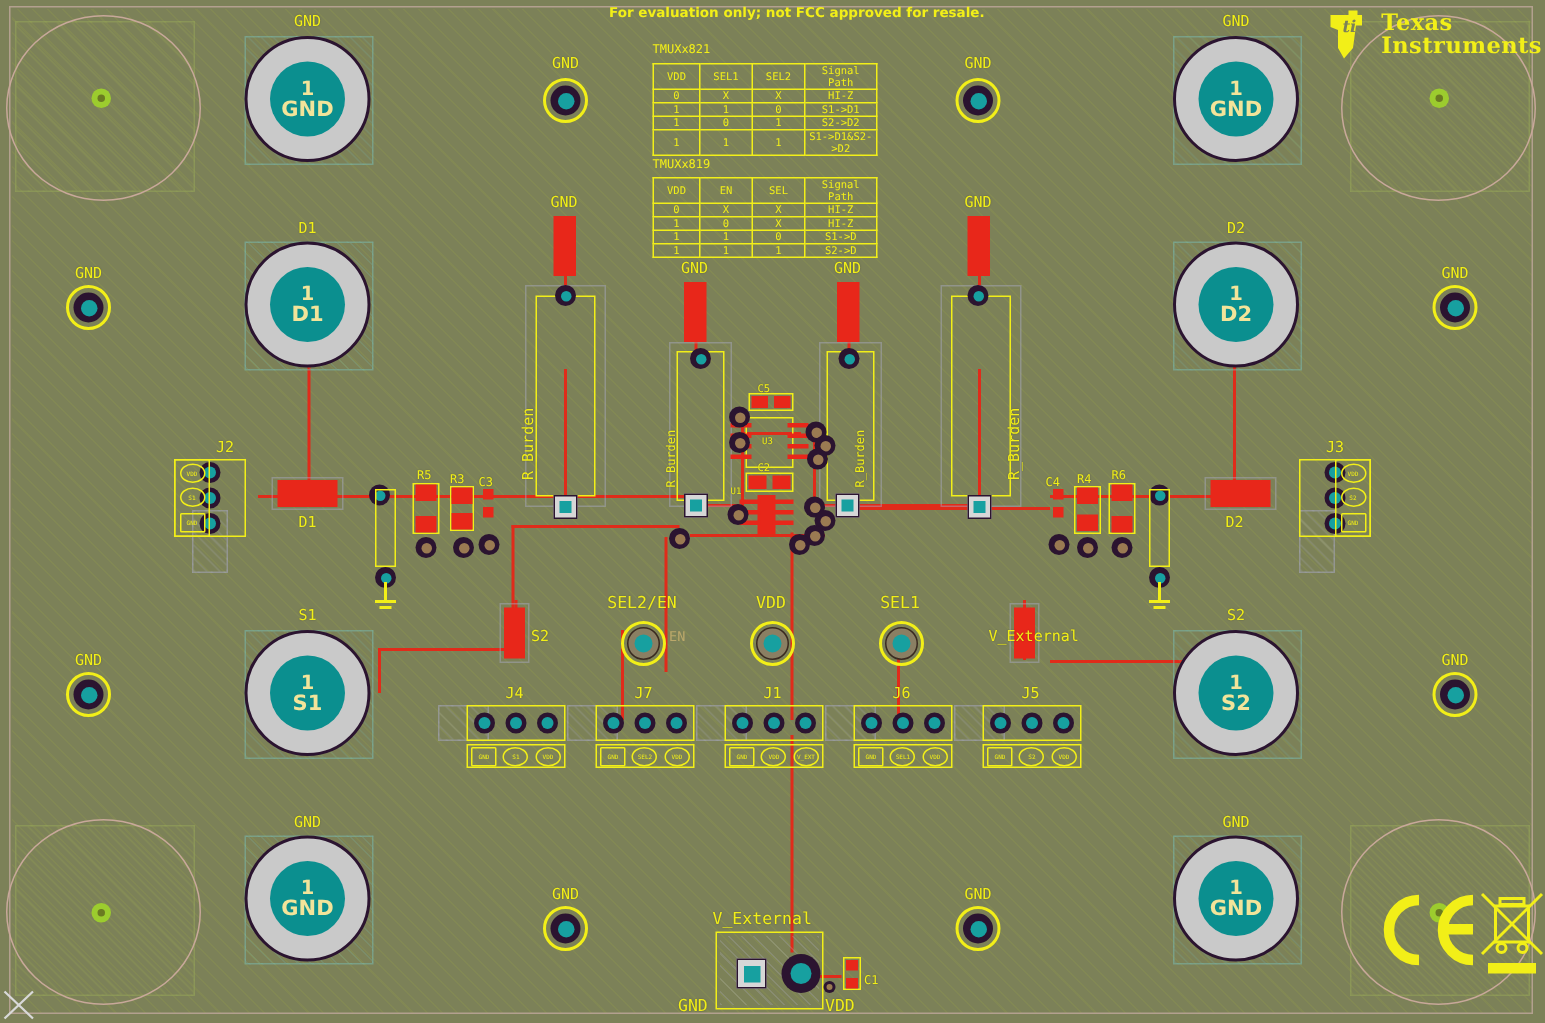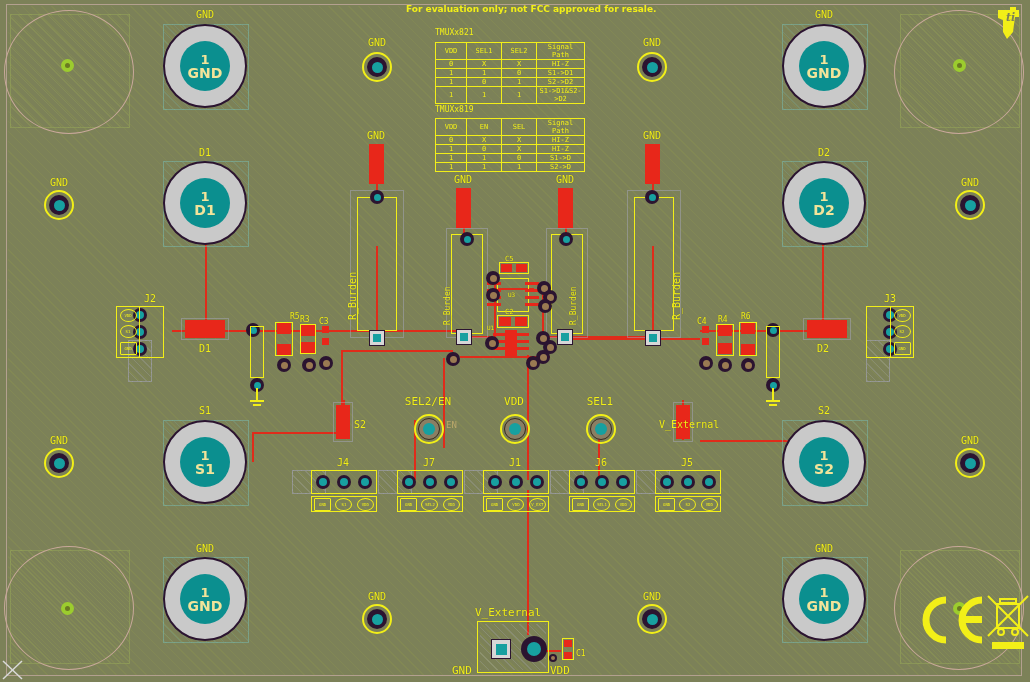--- a/index.html
+++ b/index.html
@@ -143,20 +143,24 @@
       <b></b>
     </div>
 
   <div class="banner" style="left:406px;top:4px">For evaluation only; not FCC approved for resale.</div>
 
   <div id="ti-logo">
     <svg width="34" height="34" viewBox="0 0 34 34">
       <path d="M4 4 L16 4 L16 1 L22 1 L22 4 L25 4 L25 11 L21 11 L19 26 L13 33 L9 26 L9 14 L4 12 Z" fill="#f2ef18"></path>
       <text x="12" y="15" font-family="DejaVu Serif, serif" font-size="11" font-style="italic" font-weight="bold" fill="#7c8158">ti</text>
     </svg>
+    <div id="ti-text">
+      <div>Texas</div>
+      <div>Instruments</div>
+    </div>
   </div>
 
   <div class="ttitle" style="left:435px;top:28px">TMUXx821</div>
   <table class="ttable" style="left:435px;top:42px;width:150px">
     <tbody>
         <tr>
       <th style="width:26px">VDD</th>
       <th style="width:30px">SEL1</th>
       <th style="width:30px">SEL2</th>
       <th>Signal Path</th>
@@ -476,21 +480,21 @@
   <div class="smd" style="left:185px;top:320px;width:40px;height:18px"></div>
   <div class="silk ctr abs" style="left:205px;top:344px">D1</div>
 
   <div class="courtyard" style="left:803px;top:318px;width:48px;height:22px"></div>
   <div class="smd" style="left:807px;top:320px;width:40px;height:18px"></div>
   <div class="silk ctr abs" style="left:823px;top:344px">D2</div>
 
   <div class="via abs" style="left:246px;top:323px">
       <b></b>
     </div>
-  <div class="silk sm abs" style="left:290px;top:313px">R5</div>
+  <div class="silk sm abs" style="left:278px;top:313px">R5</div>
   <div class="outline" style="left:275px;top:322px;width:18px;height:34px"></div>
   <div class="smd" style="left:277px;top:323px;width:14px;height:11px"></div>
   <div class="smd" style="left:277px;top:344px;width:14px;height:11px"></div>
   <div class="via-brn abs" style="left:277px;top:358px">
       <b></b>
     </div>
 
   <div class="silk sm abs" style="left:300px;top:316px">R3</div>
   <div class="outline" style="left:300px;top:324px;width:16px;height:30px"></div>
   <div class="smd" style="left:301px;top:325px;width:14px;height:11px"></div>

